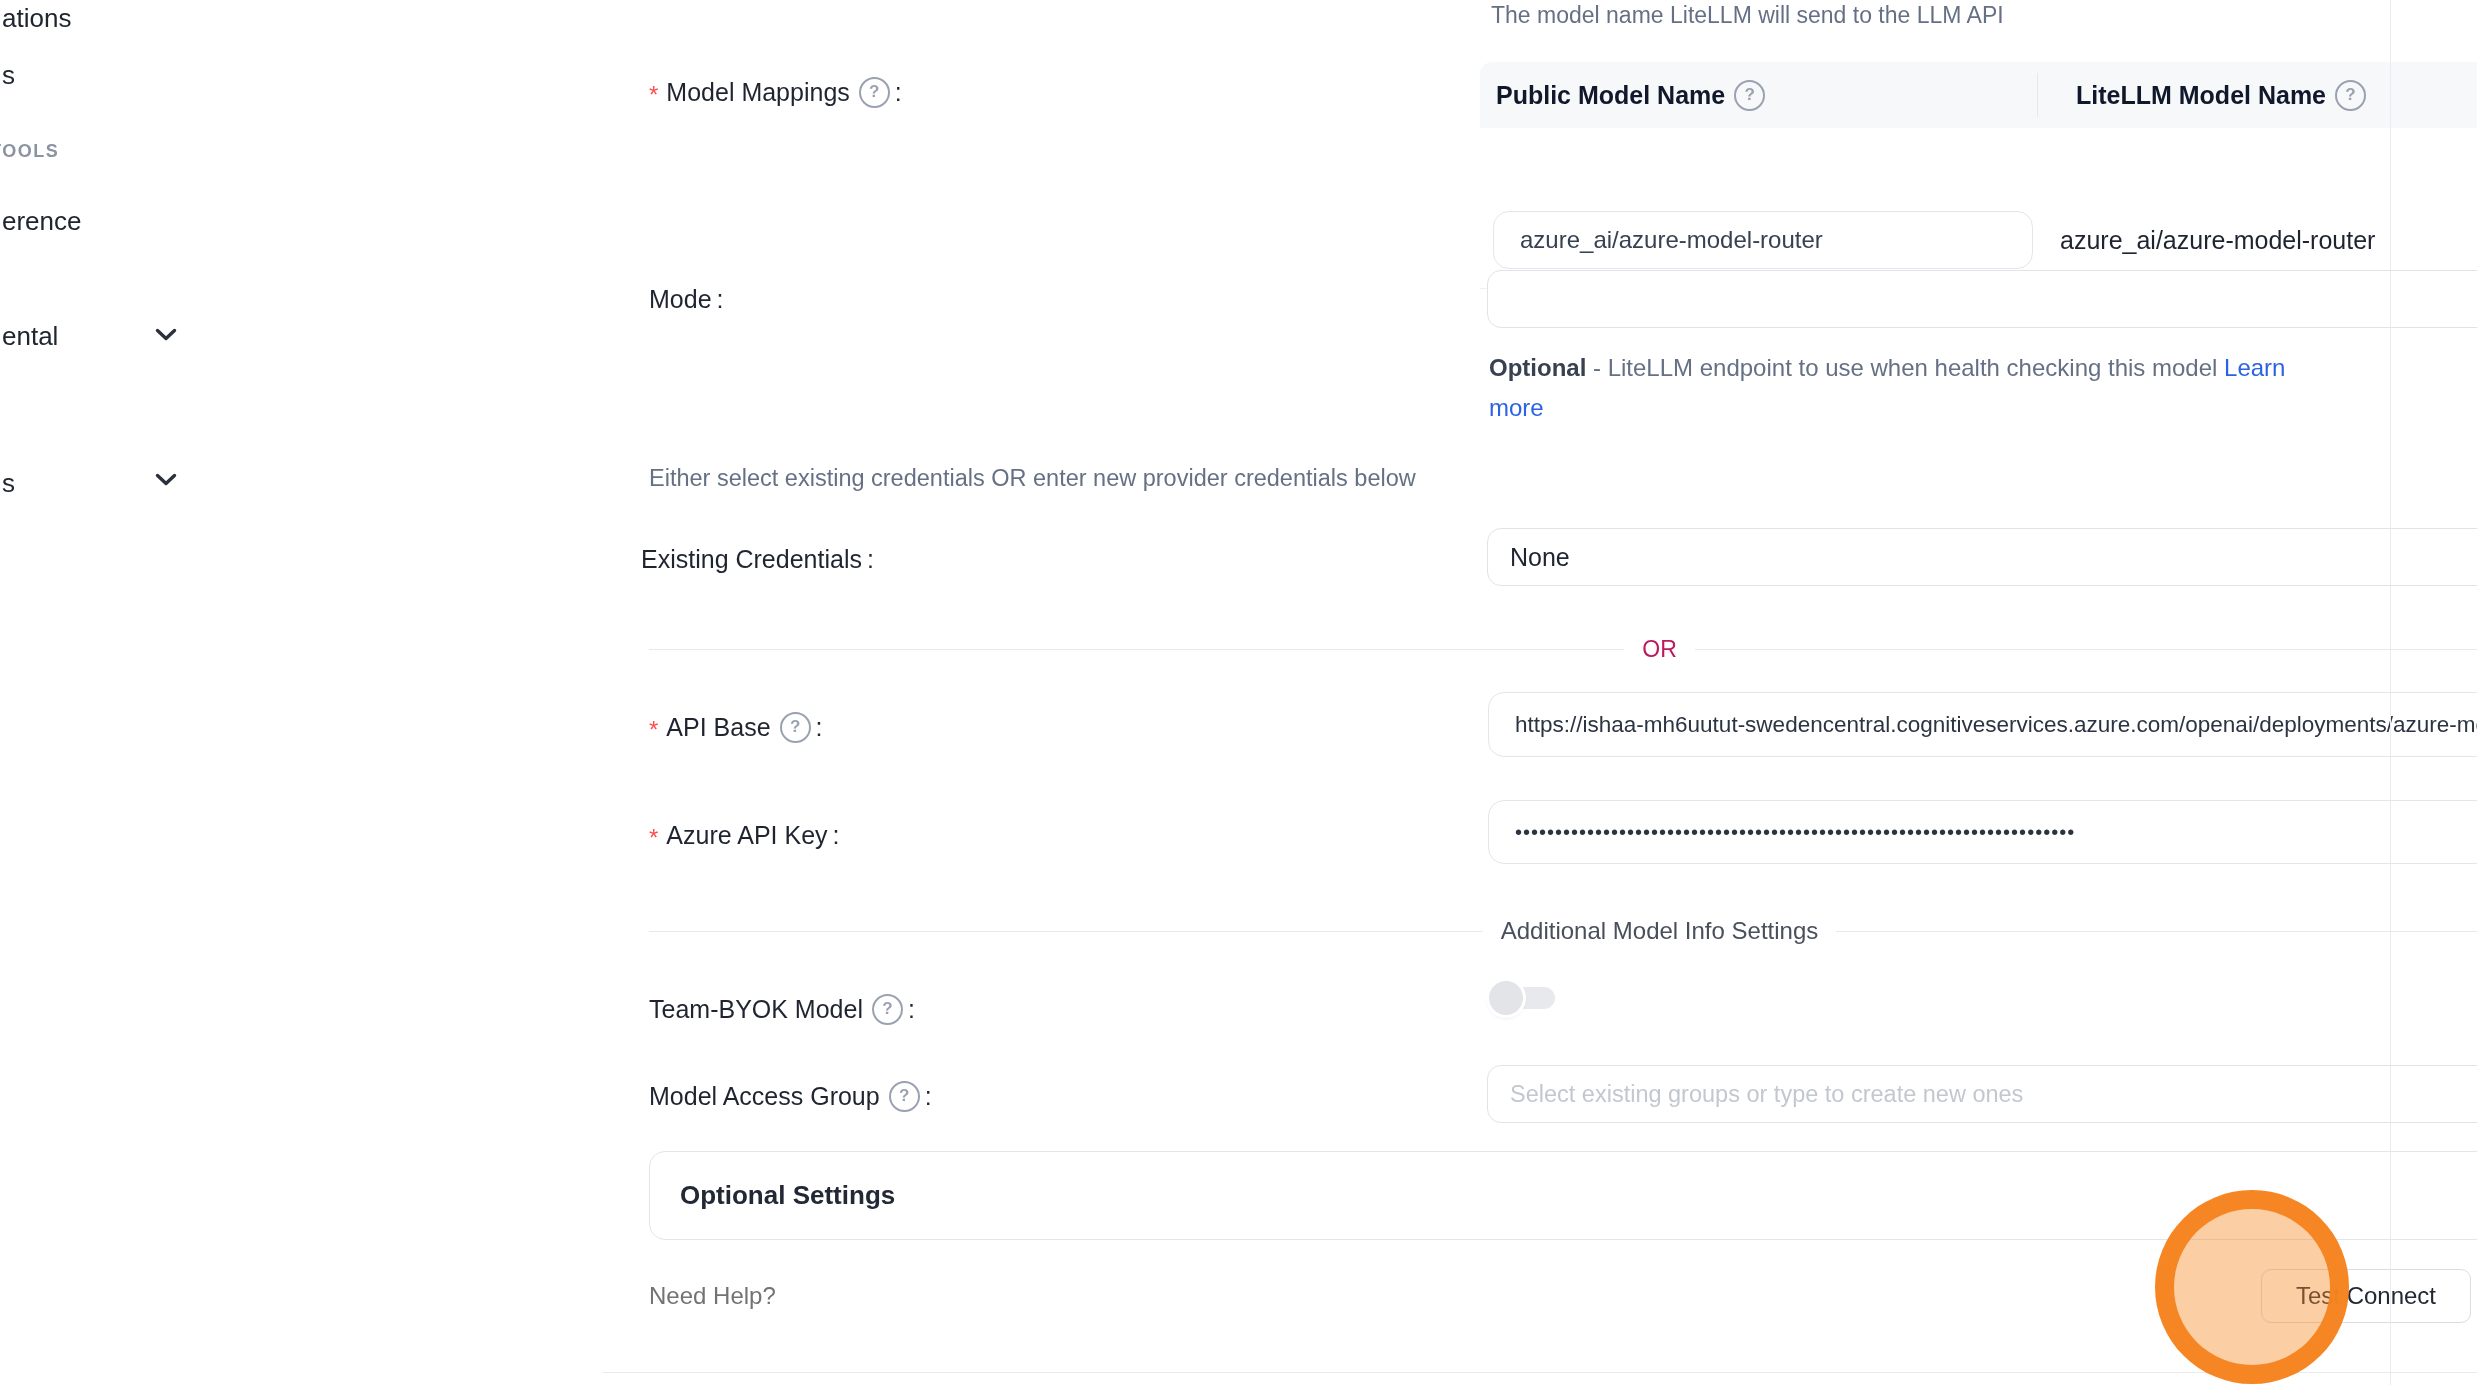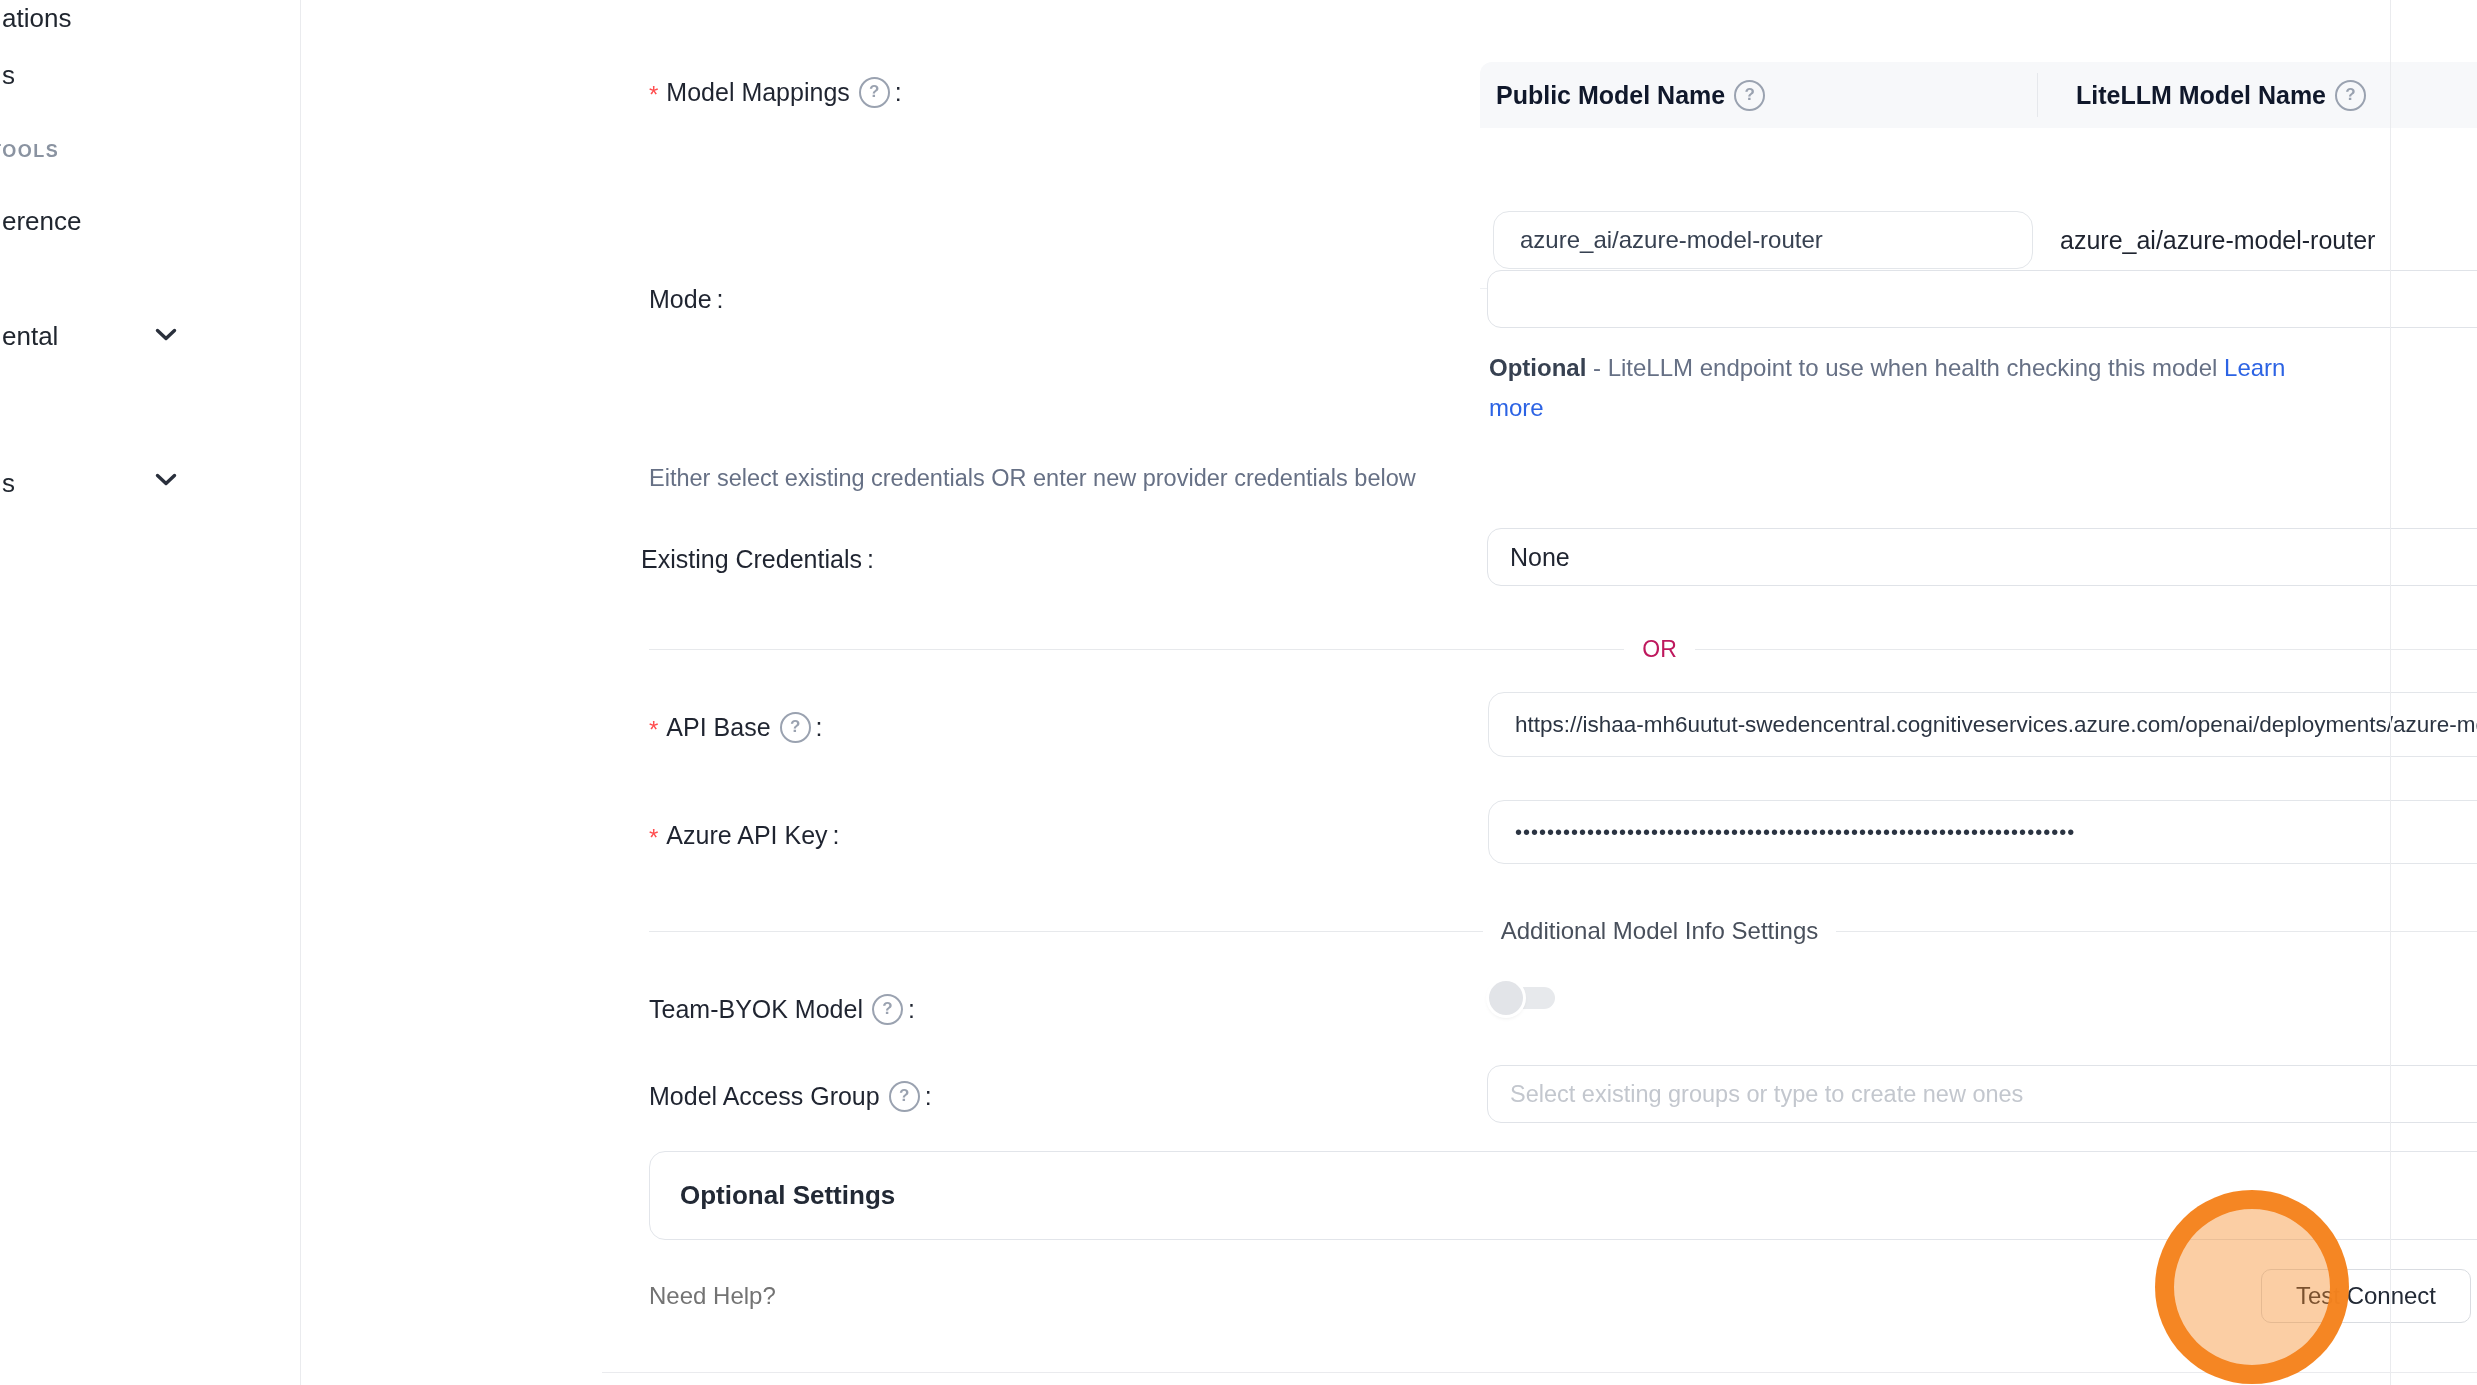--- a/index.html
+++ b/index.html
@@ -1,21 +1,21 @@
 <!DOCTYPE html>
 <html><head>
 <meta charset="utf-8">
 <style>
   html,body{margin:0;padding:0;background:#ffffff;}
   .canvas{
     position:relative;width:2477px;height:1385px;overflow:hidden;background:#ffffff;
     font-family:"Liberation Sans","DejaVu Sans",sans-serif;color:#1f2430;
   }
   
-  .sidebar{position:absolute;left:0;top:0;width:300px;height:1385px;background:#fff;border-right:1px solid #eaebee;}
+  .sidebar{position:absolute;left:0;top:0;width:300px;height:1385px;background:#fff;border-right:1px solid #eaebee;padding-left:8px;}
   .side-item{position:absolute;left:2px;font-size:26px;color:#20262f;white-space:nowrap;display:flex;align-items:center;cursor:pointer;}
   .side-section{position:absolute;left:-10px;font-size:18px;font-weight:600;letter-spacing:1.5px;color:#8a93a1;}
   .side-chevron{position:absolute;left:155px;}
   
   .content{position:absolute;left:301px;top:0;width:2089px;height:1385px;background:#fff;}
   .panel-right-border{position:absolute;left:2390px;top:0;width:1px;height:1385px;background:#eaebee;}
   .panel-bottom-border{position:absolute;left:301px;top:1372px;width:2089px;height:1px;background:#eaebee;}
   .hint{position:absolute;left:1190px;top:2px;font-size:23px;color:#667085;}
   .field-label{position:absolute;display:flex;align-items:center;height:32px;font-size:25px;color:#1f2430;}
   .req{color:#ff4d4f;margin-right:8px;font-size:24px;line-height:1;padding-top:6px;}
@@ -100,20 +100,21 @@
     </div>
     <span class="side-chevron" style="top:473px;">
       <svg width="22" height="14" viewBox="0 0 22 14">
           <path d="M2.5 2.5 L11 10.5 L19.5 2.5" fill="none" stroke="#2a303c" stroke-width="3.4" stroke-linecap="round" stroke-linejoin="round"></path>
         </svg>
     </span>
   </nav>
 
   <main class="content">
 
+    <div class="hint">The model name LiteLLM will send to the LLM API</div>
 
     <div class="field-label" style="left:348px;top:76px;">
       <span class="req">*</span>
       <span>Model Mappings</span>
       <span class="help-circle">?</span>
       <span class="colon">:</span>
     </div>
 
     <div class="mm-table">
       <div class="mm-head">

